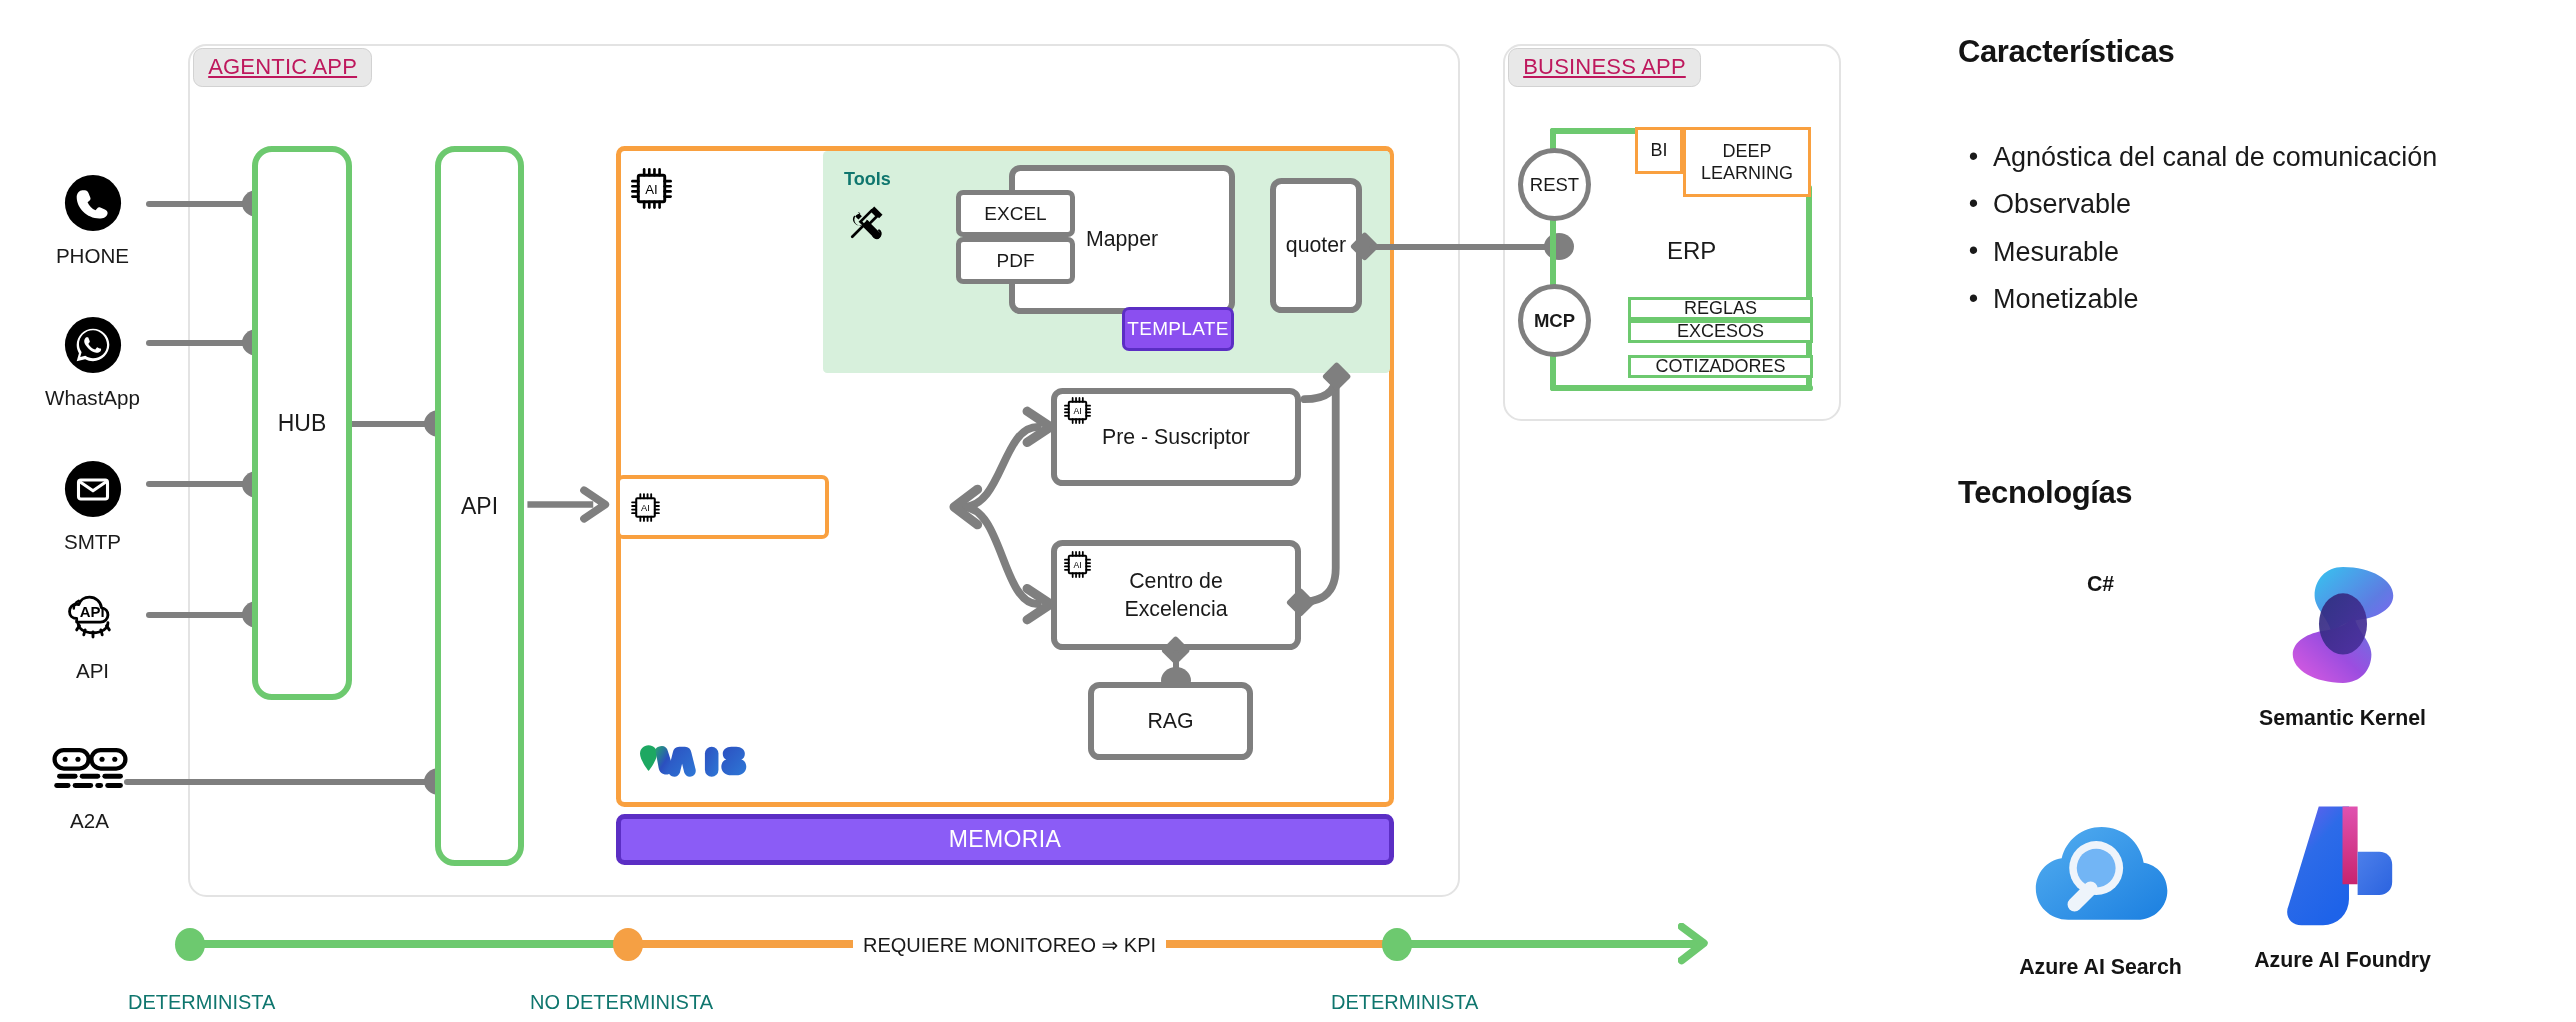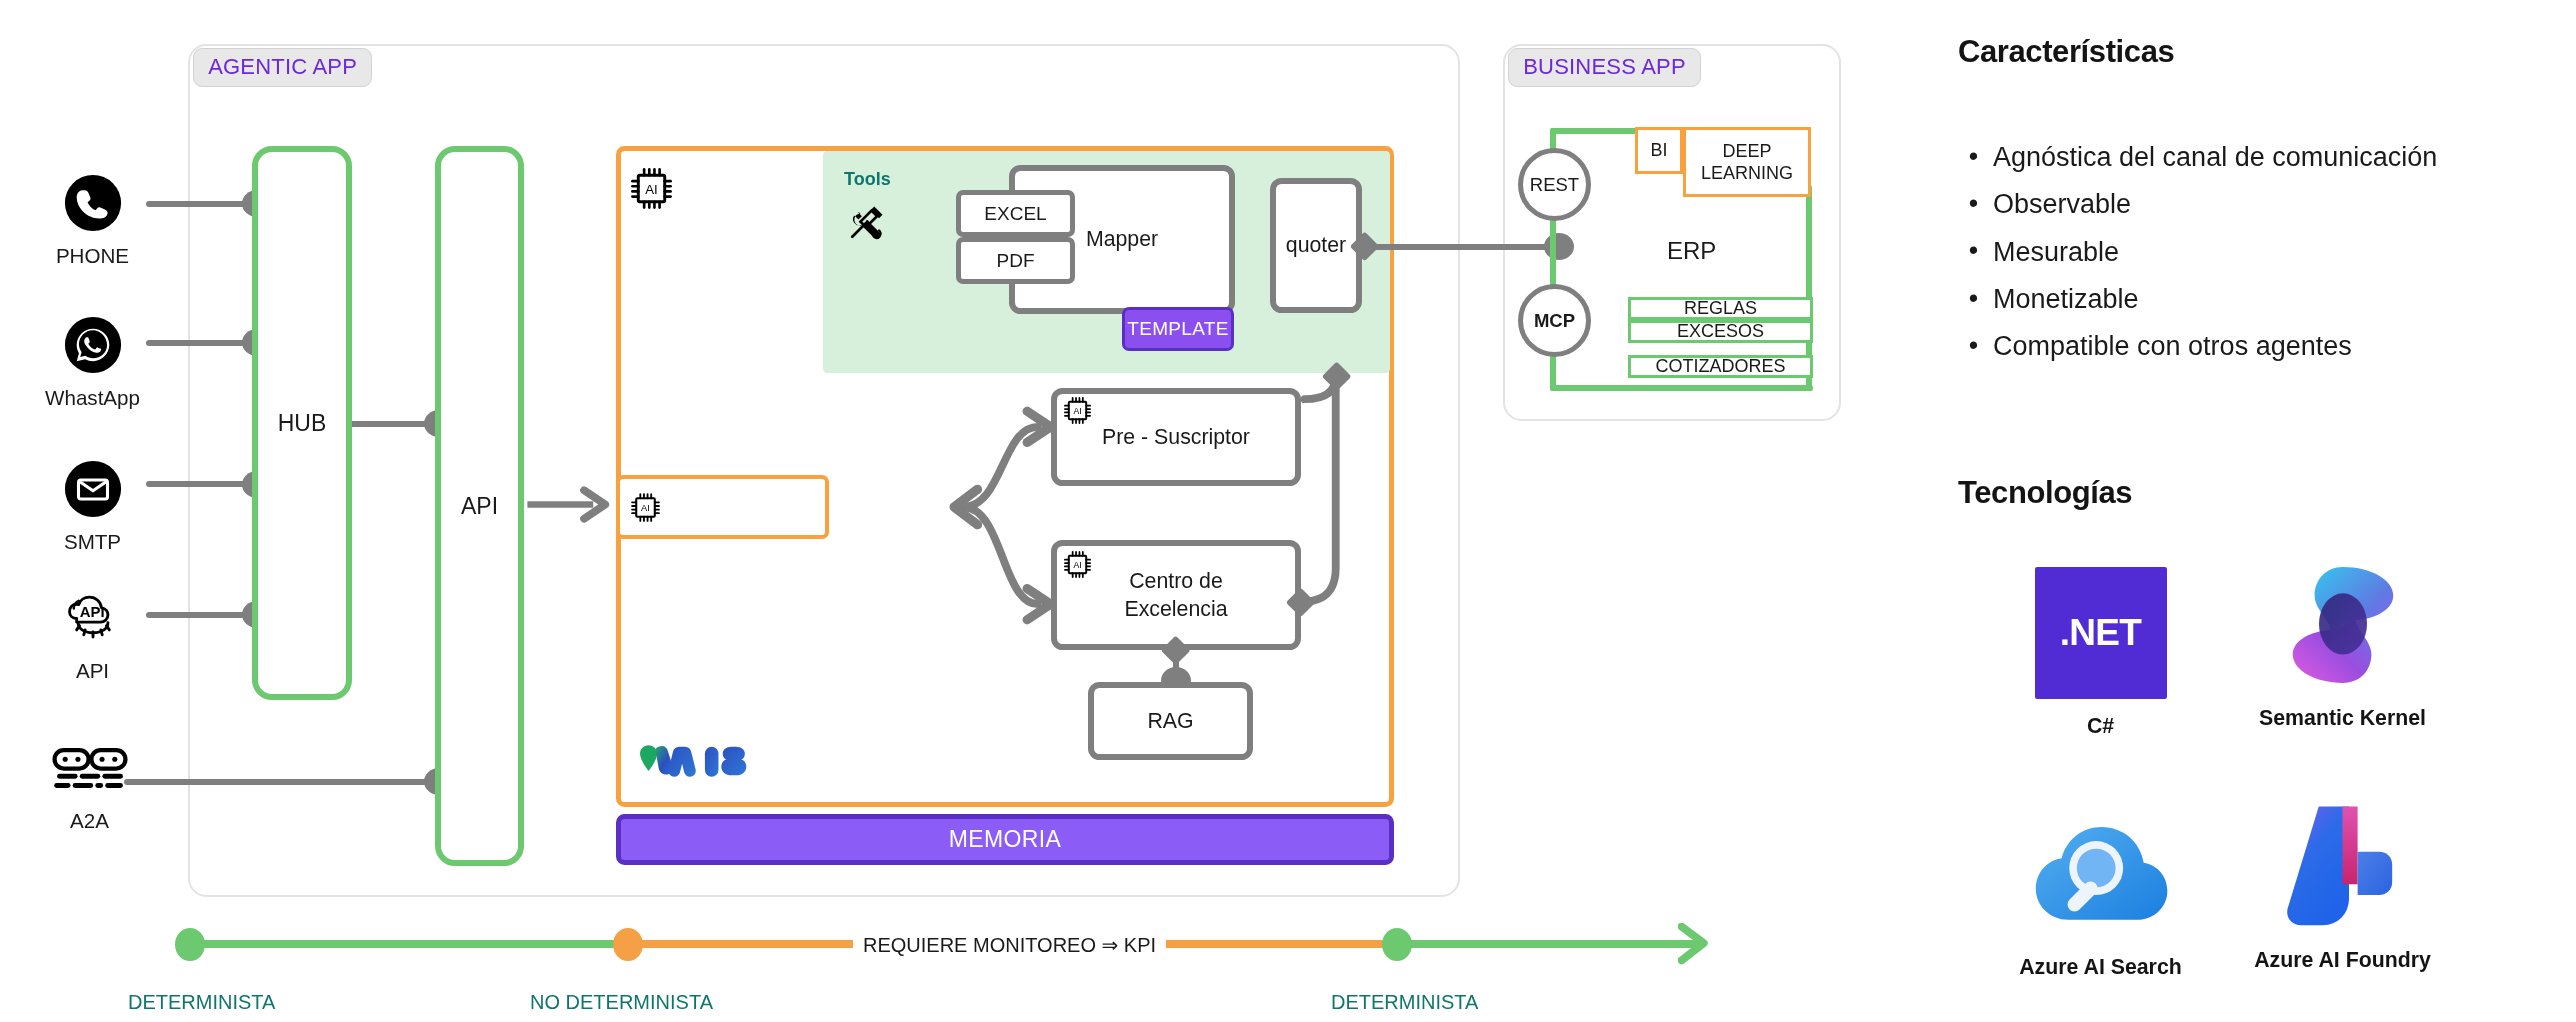--- a/index.html
+++ b/index.html
@@ -10,21 +10,21 @@
     color:#1d1d1d;
   }
   .abs{ position:absolute; }
 
   
   .group-frame{
     position:absolute; border:2.1px solid #e3e3e3; border-radius:18.5px; background:#fff;
   }
   .group-tag{
     position:absolute; background:#e8e8e8; border:1.4px solid #d2d2d2; border-radius:9.2px;
-    padding:5px 14.2px 6.4px; font-size:22px; letter-spacing:0.2px; color:#6d28d9; white-space:nowrap;
+    padding:5px 14.2px 6.4px; font-size:22px; letter-spacing:0.2px; color:#be185d; white-space:nowrap;text-decoration:underline;
   }
 
   
   .chan{ position:absolute; width:107px; text-align:center; }
   .chan .glyph{ width:107px; height:68px; display:flex; align-items:center; justify-content:center; }
   .chan .lbl{ margin-top:7.1px; font-size:20.6px; color:#1a1a1a; white-space:nowrap; }
 
   
   .wire{ position:absolute; background:#7f7f7f; height:6.4px; border-radius:3.6px; }
   .knob{ position:absolute; width:30px; height:27px; background:#7f7f7f; border-radius:50%; }
@@ -448,31 +448,25 @@
 <div class="tl-lbl" style="left:128px;  top:991px;">DETERMINISTA</div>
 <div class="tl-lbl" style="left:530px;  top:991px;">NO DETERMINISTA</div>
 <div class="tl-lbl" style="left:1331px; top:991px;">DETERMINISTA</div>
 
 <div class="panel-h" style="left:1958px; top:34px;">Características</div>
 <ul class="feat-list" style="left:1963px; top:142px;">
   <li>Agnóstica del canal de comunicación</li>
   <li>Observable</li>
   <li>Mesurable</li>
   <li>Monetizable</li>
-  <li>Compatible con otros agentes</li>
 </ul>
 
 <div class="panel-h" style="left:1958px; top:475px;">Tecnologías</div>
 
 <div class="tech" style="left:1983px; top:562px;">
-  <div class="art">
-    <div class="dotnet-tile">
-      <span>.NET</span>
-    </div>
-  </div>
   <div class="cap">C#</div>
 </div>
 
 <div class="tech" style="left:2225px; top:554px;">
   <div class="art">
     <svg width="132" height="142" viewBox="0 0 120 130">
       <defs>
         <linearGradient id="skA" x1="0" y1="0" x2="1" y2="1">
           <stop offset="0%" stop-color="#36C5F0"></stop>
             <stop offset="60%" stop-color="#5E7CE2"></stop>

